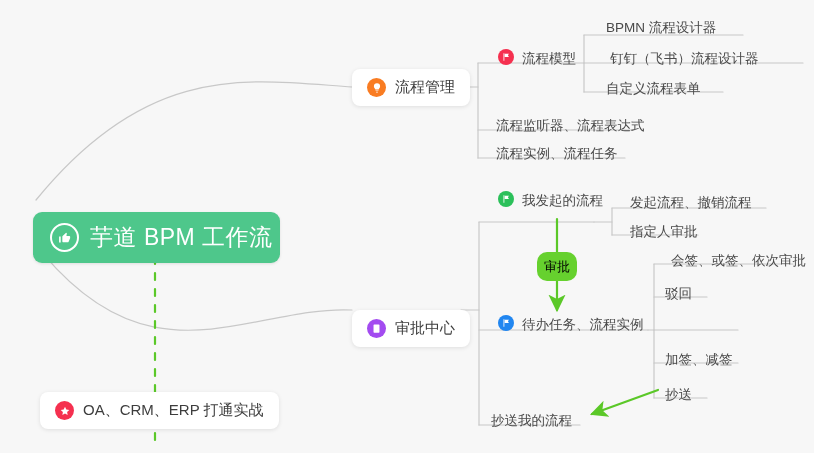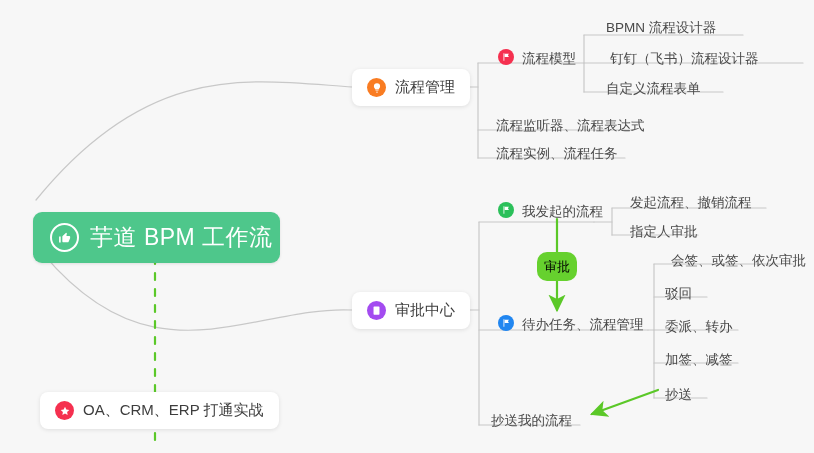--- a/index.html
+++ b/index.html
@@ -215,32 +215,32 @@
   </div>
 
   <div class="node leaf-node" style="left:490px; top:109px;">
     <span class="label">流程监听器、流程表达式</span>
   </div>
 
   <div class="node leaf-node" style="left:490px; top:137px;">
     <span class="label">流程实例、流程任务</span>
   </div>
 
-  <div class="node card-node" style="left:352px; top:292px;">
+  <div class="node card-node" style="left:352px; top:310px;">
     <span class="ico ico-doc">
       <svg width="11" height="11" viewBox="0 0 24 24">
         <path fill="#ffffff" d="M7 3h10a1.5 1.5 0 0 1 1.5 1.5v15A1.5 1.5 0 0 1
           17 21H7a1.5 1.5 0 0 1-1.5-1.5v-15A1.5 1.5 0 0 1 7 3zm2 4h6v1.8H9zm0
           3.6h6v1.8H9zm0 3.6h4v1.8H9z"></path>
       </svg>
     </span>
     <span class="label">审批中心</span>
   </div>
 
-  <div class="node leaf-node with-icon" style="left:492px; top:195px;">
+  <div class="node leaf-node with-icon" style="left:492px; top:184px;">
     <span class="ico ico-flag-green">
       <svg width="10" height="10" viewBox="0 0 24 24">
         <path fill="#ffffff" d="M6 3h2v18H6zM9 4h10l-2.4 4L19 12H9z"></path>
       </svg>
     </span>
     <span class="label">我发起的流程</span>
   </div>
 
   <div class="node leaf-node" style="left:624px; top:186px;">
     <span class="label">发起流程、撤销流程</span>
@@ -249,34 +249,31 @@
   <div class="node leaf-node" style="left:624px; top:215px;text-align:right;">
     <span class="label">指定人审批</span>
   </div>
 
   <div class="node leaf-node with-icon" style="left:492px; top:308px;">
     <span class="ico ico-flag-blue">
       <svg width="10" height="10" viewBox="0 0 24 24">
         <path fill="#ffffff" d="M6 3h2v18H6zM9 4h10l-2.4 4L19 12H9z"></path>
       </svg>
     </span>
-    <span class="label">待办任务、流程管理</span>
+    <span class="label">待办任务、流程实例</span>
   </div>
 
   <div class="node leaf-node" style="left:665px; top:244px;">
     <span class="label">会签、或签、依次审批</span>
   </div>
 
   <div class="node leaf-node" style="left:659px; top:277px;">
     <span class="label">驳回</span>
   </div>
 
-  <div class="node leaf-node" style="left:659px; top:310px;">
-    <span class="label">委派、转办</span>
-  </div>
 
   <div class="node leaf-node" style="left:659px; top:343px;">
     <span class="label">加签、减签</span>
   </div>
 
   <div class="node leaf-node" style="left:659px; top:378px;">
     <span class="label">抄送</span>
   </div>
 
   <div class="node leaf-node" style="left:485px; top:404px;">

